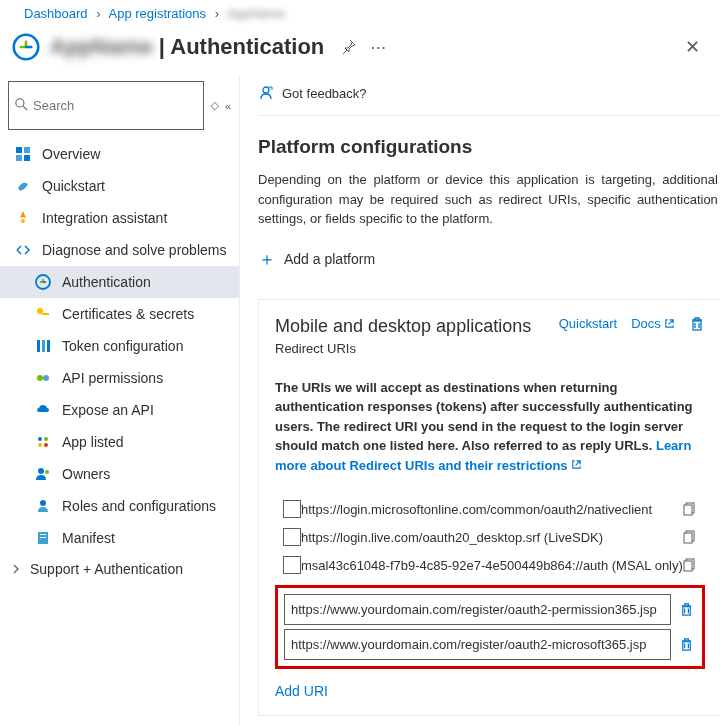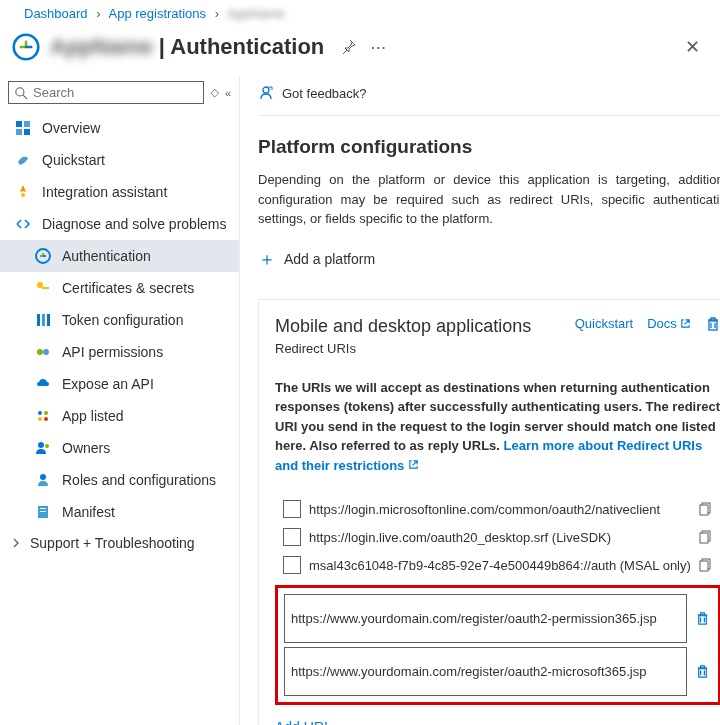--- a/index.html
+++ b/index.html
@@ -11,21 +11,21 @@
 .title-row { display: flex; align-items: center; padding: 6px 12px 14px 12px; }
 .title-row .app-icon { width: 28px; height: 28px; margin-right: 10px; }
 .title-row h1 { font-size: 22px; font-weight: 600; }
 .title-row .blur2 { filter: blur(4px); color: #666; }
 .title-row .pin { margin-left: 16px; color: #605e5c; cursor: pointer; }
 .title-row .dots { margin-left: 14px; color: #605e5c; cursor: pointer; font-size: 16px; }
 .title-row .close { margin-left: auto; color: #605e5c; cursor: pointer; font-size: 18px; padding-right: 8px;}
 .content { display: flex; }
 .sidebar { width: 240px; border-right: 1px solid #edebe9; padding-top: 2px; flex-shrink: 0; }
 .search-row { display: flex; align-items: center; padding: 4px 8px 8px 8px; gap: 6px; }
-.search-box { display: flex; align-items: flex-end; border: 1px solid #605e5c; padding: 3px 6px; flex: 1; }
+.search-box { display: flex; align-items: flex-start; border: 1px solid #605e5c; padding: 16px 6px; flex: 1; }
 .search-box input { border: none; outline: none; font-size: 13px; width: 100%; }
 .search-box .sicon { margin-right: 5px; color: #605e5c; }
 .search-row .exp { color: #605e5c; font-size: 11px; cursor: pointer; }
 .nav-item { display: flex; align-items: center; padding: 7px 10px 7px 14px; cursor: pointer; font-size: 14px; }
 .nav-item.active { background: #e1e7ed; }
 .nav-item.sub { padding-left: 34px; }
 .nav-item .nicon { width: 18px; height: 18px; margin-right: 10px; display: flex; align-items: center; justify-content: center; flex-shrink: 0; }
 .nav-item .chev { width: 14px; margin-right: 6px; color: #605e5c; }
 .nav-item.toggle { padding-left: 10px; }
 .main { flex: 1; padding: 4px 0 20px 18px; }
@@ -38,27 +38,27 @@
 .add-plat .plus { color: #0078d4; font-size: 18px; margin-right: 8px; }
 .card { border: 1px solid #edebe9; padding: 16px; margin-right: 8px; position: relative; }
 .card-head { display: flex; align-items: flex-start; margin-bottom: 4px; }
 .card-head .ct { font-size: 18px; font-weight: 400; }
 .card-head .links { margin-left: auto; display: flex; align-items: center; gap: 14px; }
 .card-head .links a { color: #0078d4; text-decoration: none; font-size: 13px; display: flex; align-items: center; gap: 3px;}
 .card-head .trash { color: #0078d4; cursor: pointer; }
 .card .sub { font-size: 13px; margin-bottom: 22px; }
 .card .cdesc { font-size: 13px; line-height: 1.5; margin-bottom: 20px; font-weight: bold; }
 .card .cdesc a { color: #0078d4; text-decoration: none; }
-.uri-row { display: flex; align-items: center; padding: 5px 8px; gap: 8px; }
+.uri-row { display: flex; align-items: center; padding: 5px 8px; }
 .uri-row .cb { width: 18px; height: 18px; border: 1px solid #605e5c; flex-shrink: 0; cursor: pointer; }
 .uri-row .utxt { flex: 1; font-size: 13px; overflow: hidden; text-overflow: ellipsis; white-space: nowrap; }
 .uri-row .copy { color: #605e5c; cursor: pointer; flex-shrink: 0; }
 .redbox { border: 3px solid #d60000; padding: 4px 6px; margin: 6px 0 2px 0; }
 .redbox .rri { display: flex; align-items: center; padding: 2px 0; }
-.redbox .rri .rtxt { flex: 1; font-size: 13px; border: 1px solid #605e5c; padding: 16px 6px; margin-right: 6px; }
+.redbox .rri .rtxt { flex: 1; font-size: 13px; border: 1px solid #605e5c; padding: 7px 6px; margin-right: 6px; }
 .redbox .rri .rtrash { color: #0078d4; cursor: pointer; padding: 2px;}
 .add-uri { color: #0078d4; text-decoration: none; font-size: 14px; display: inline-block; margin-top: 12px; cursor: pointer; }
 svg { display: block; }
 .extlink-icon { width: 11px; height: 11px; }
 </style>
 </head>
 <body>
 
 <div class="breadcrumb">
   <a href="#">Dashboard</a>
@@ -223,21 +223,21 @@
           </svg>
         </span>
       <span>Manifest</span>
     </div>
     <div class="nav-item toggle">
       <span class="chev">
           <svg width="12" height="12" viewBox="0 0 12 12">
             <path d="M4 2 L8 6 L4 10" stroke="#605e5c" stroke-width="1.3" fill="none"></path>
           </svg>
         </span>
-      <span>Support + Troubleshooting</span>
+      <span>Support + Authentication</span>
     </div>
   </div>
 
   <div class="main">
     <div class="feedback">
       <span class="ficon">
           <svg width="16" height="16" viewBox="0 0 16 16">
             <circle cx="8" cy="5" r="3" fill="none" stroke="#0078d4" stroke-width="1.3"></circle>
             <path d="M3 14 Q3 9 8 9 Q13 9 13 14" fill="none" stroke="#0078d4" stroke-width="1.3"></path>
             <path d="M11 2 L14 2 L14 5" fill="none" stroke="#0078d4" stroke-width="1"></path>

